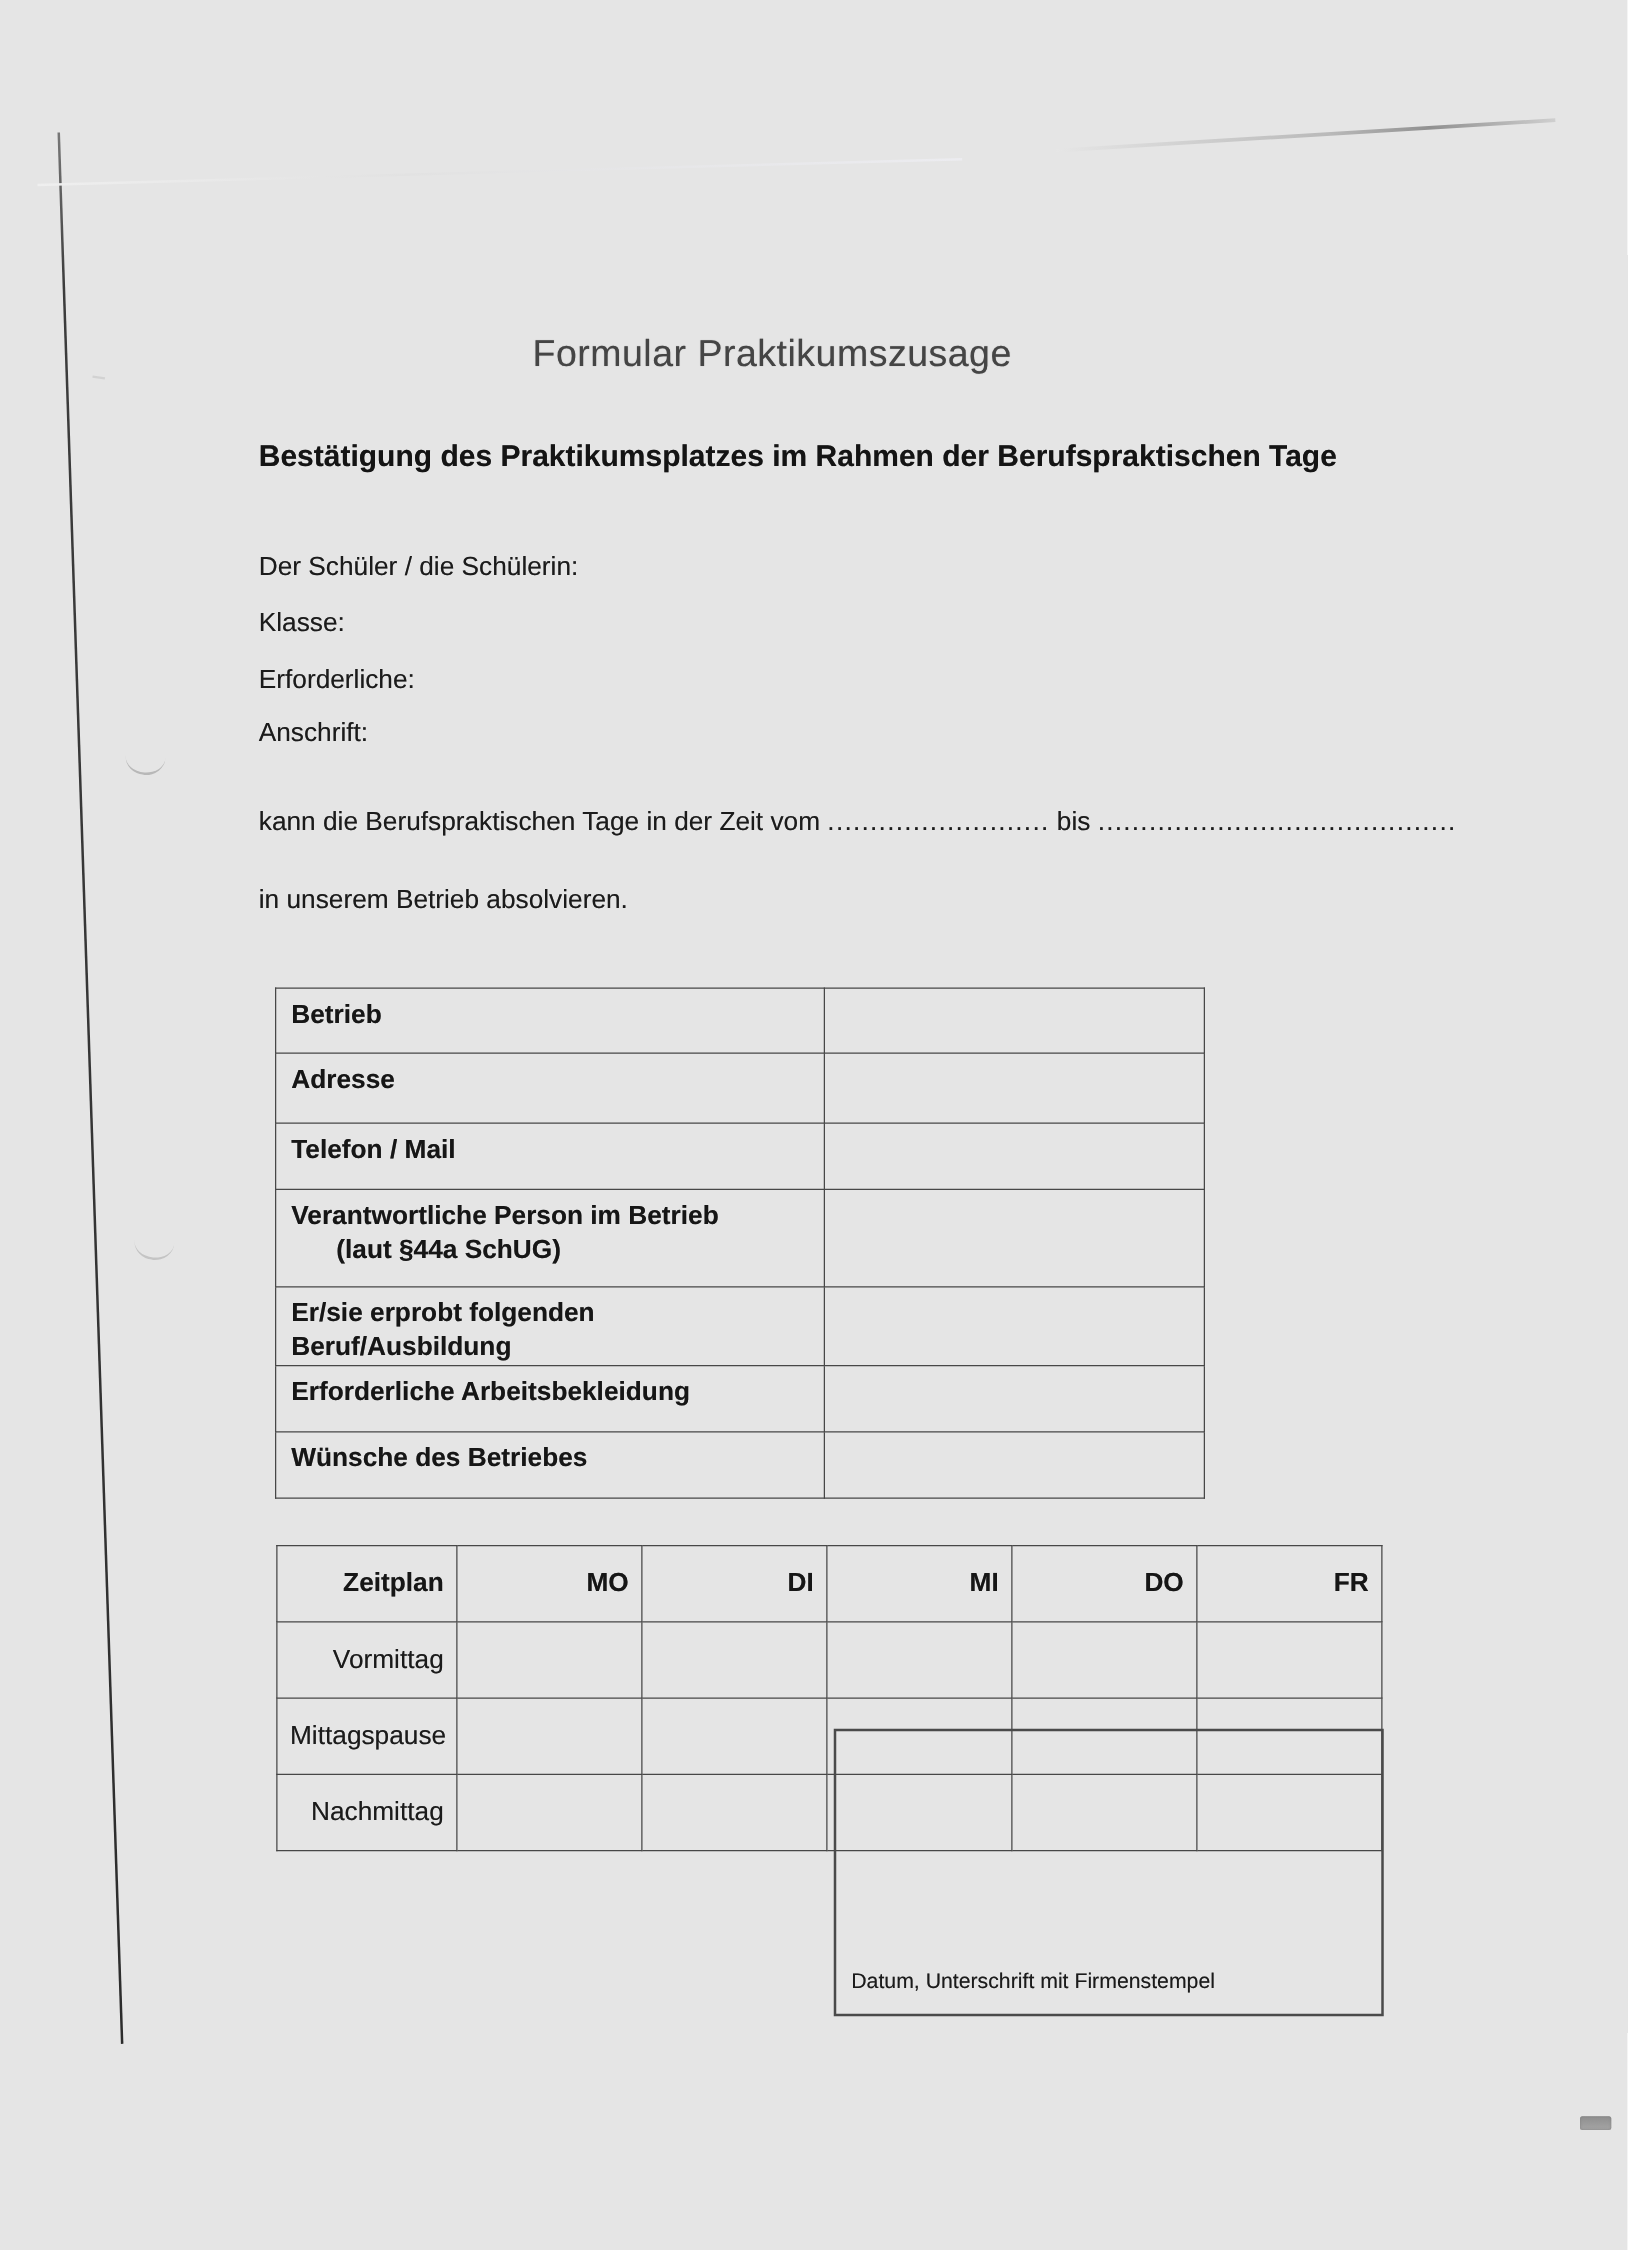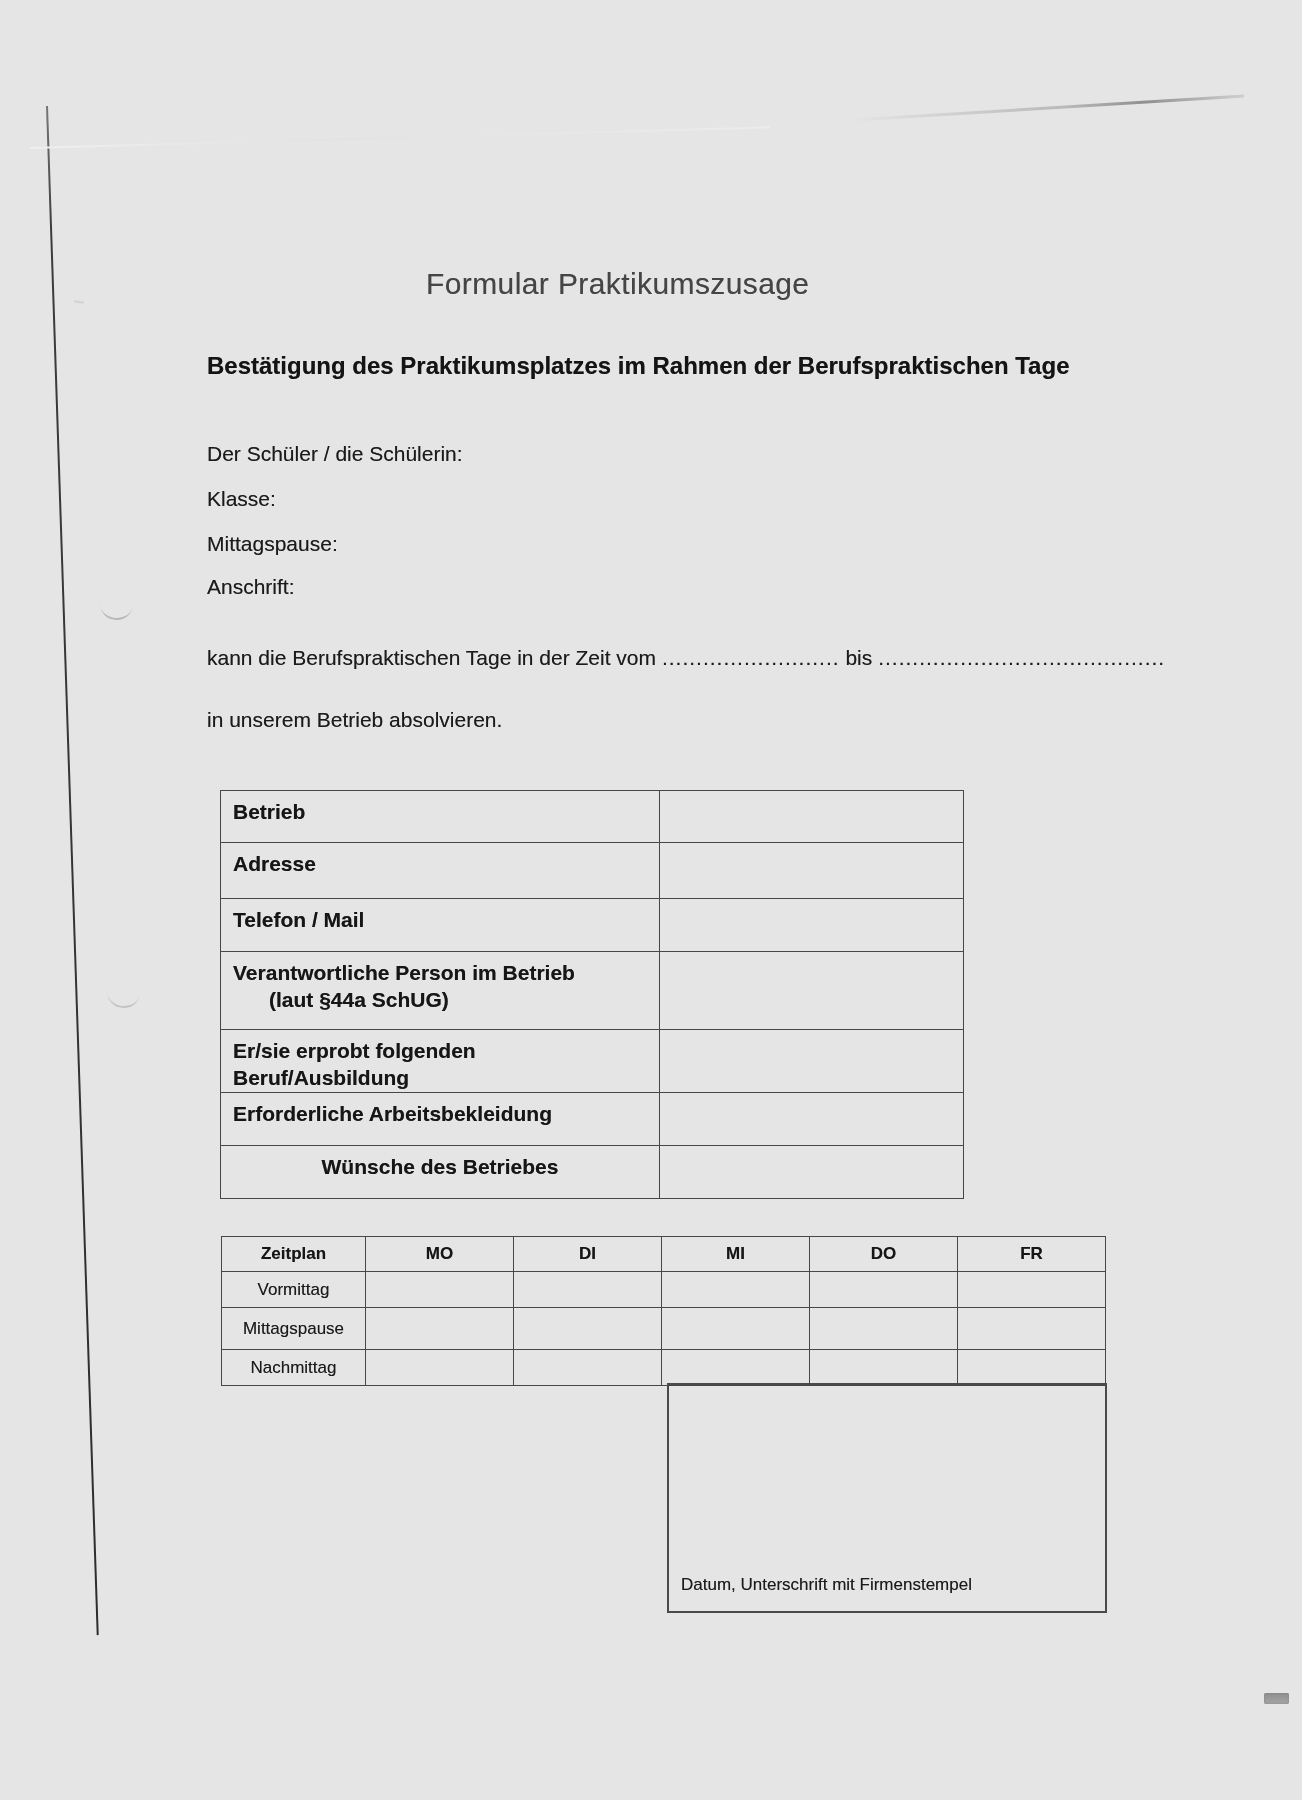--- a/index.html
+++ b/index.html
@@ -54,30 +54,30 @@
     text-shadow:0 0 .4px rgba(0,0,0,.5);
     line-height:1.3;
   }
   .company-table .sub{display:block;font-weight:700;margin-left:36px;}
   .company-table tr:nth-child(1){height:52px;}
   .company-table tr:nth-child(2){height:56px;}
   .company-table tr:nth-child(3){height:53px;}
   .company-table tr:nth-child(4){height:78px;}
   .company-table tr:nth-child(5){height:53px;}
   .company-table tr:nth-child(6){height:53px;}
-  .company-table tr:nth-child(7){height:53px;text-align:center;}
+  .company-table tr:nth-child(7){height:53px;}
   
   .schedule-table{
     left:221px;top:1236px;width:884px;
   }
   .schedule-table th,.schedule-table td{
     border:1.5px solid #474747;
-    font-size:17px;
-    text-align:center;
-    padding:7px 10px;
+    font-size:21px;
+    text-align:right;
+    padding:18px 10px;
     vertical-align:middle;
     text-shadow:0 0 .4px rgba(0,0,0,.45);
   }
   .schedule-table th{font-weight:700;color:#161616;}
   .schedule-table td{font-weight:400;color:#1b1b1b;}
   .schedule-table tr:nth-child(1){height:30px;}
   .schedule-table tr:nth-child(2){height:36px;}
   .schedule-table tr:nth-child(3){height:42px;}
   .schedule-table tr:nth-child(4){height:36px;}
   
@@ -138,21 +138,21 @@
   <div class="abs scan-curve scan-curve-1"></div>
   <div class="abs scan-curve scan-curve-2"></div>
   <div class="abs scan-dash"></div>
   <div class="abs scan-blob"></div>
 
   <div class="abs doc-title">Formular Praktikumszusage</div>
   <div class="abs doc-heading">Bestätigung des Praktikumsplatzes im Rahmen der Berufspraktischen Tage</div>
 
   <div class="abs field-label" style="top:442px">Der Schüler / die Schülerin:</div>
   <div class="abs field-label" style="top:487px">Klasse:</div>
-  <div class="abs field-label" style="top:532px">Mittagspause:</div>
+  <div class="abs field-label" style="top:532px">Erforderliche:</div>
   <div class="abs field-label" style="top:575px">Anschrift:</div>
 
   <div class="abs sentence" style="top:646px">
     <span>kann die Berufspraktischen Tage in der Zeit vom</span>
     <span class="dots">..........................</span>
     <span>bis</span>
     <span class="dots">..........................................</span>
   </div>
   <div class="abs sentence" style="top:708px">in unserem Betrieb absolvieren.</div>
 

